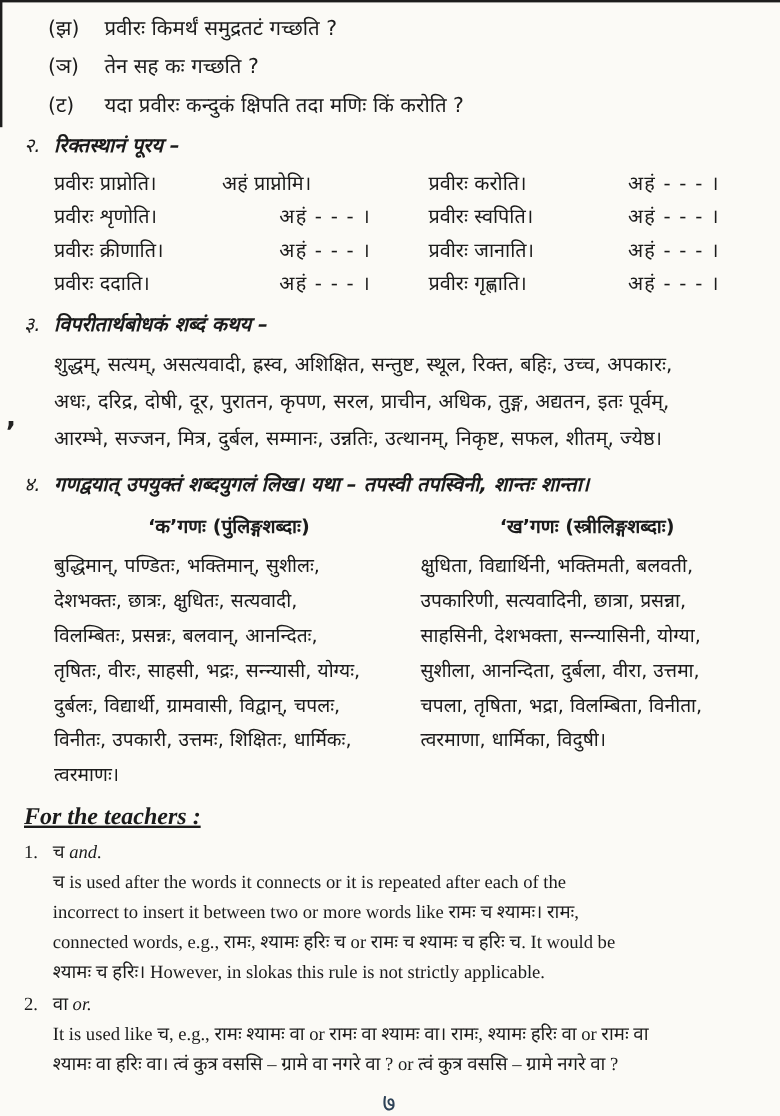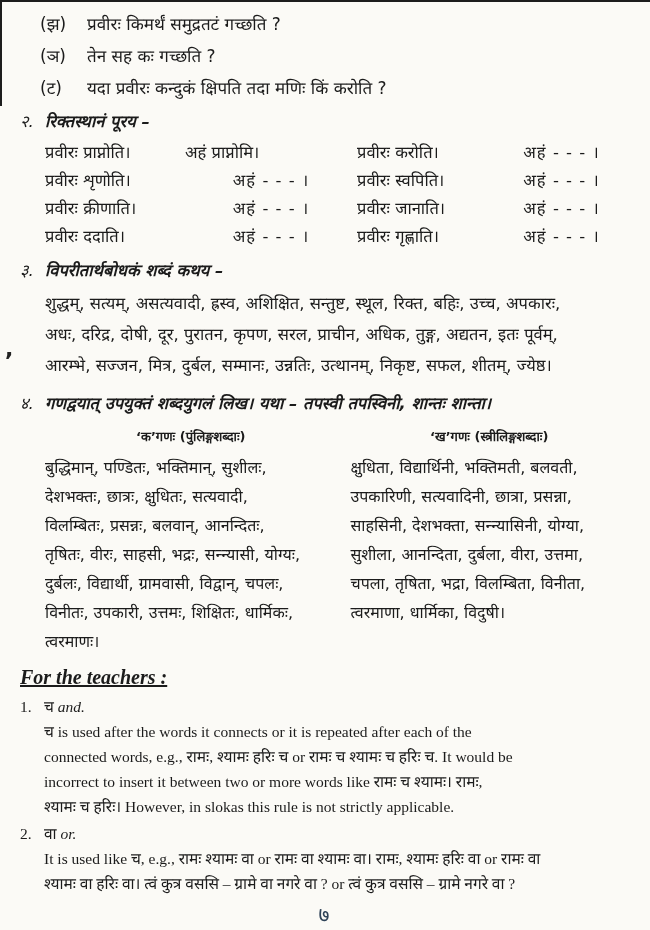--- a/index.html
+++ b/index.html
@@ -40,21 +40,21 @@
   .blank-cell{letter-spacing:1px;text-align:center;}
 
   
   .word-lines{margin:6px 0 0 25px;font-size:16.5px;}
   .word-line{line-height:31px;}
 
   
   .groups{display:flex;margin:12px 0 0 25px;}
   .group{width:50%;}
   .group-right{padding-left:14px;box-sizing:border-box;}
-  .group-header{font-size:13px;font-weight:bold;text-align:center;margin-bottom:8px;}
+  .group-header{font-size:16px;font-weight:bold;text-align:center;margin-bottom:8px;}
   .group-lines{font-size:16px;}
   .group-line{line-height:29px;}
 
   
   .teachers{margin-top:10px;font-family:"Liberation Serif","DejaVu Serif","DejaVu Sans",serif;}
   .teachers-heading{
     font-size:20px;font-weight:bold;font-style:italic;
     text-decoration:underline;
     margin-bottom:6px;
   }
@@ -169,22 +169,22 @@
   </div>
 
   <div class="teachers">
     <div class="teachers-heading">For the teachers :</div>
 
     <div class="t-item">
       <span class="t-num">1.</span>
       <div class="t-body">
         <div class="t-lead"><span>च</span><span class="gloss"> and.</span></div>
         <div class="t-line">च is used after the words it connects or it is repeated after each of the</div>
+        <div class="t-line">incorrect to insert it between two or more words like रामः च श्यामः। रामः,</div>
         <div class="t-line">connected words, e.g., रामः, श्यामः हरिः च or रामः च श्यामः च हरिः च. It would be</div>
-        <div class="t-line">incorrect to insert it between two or more words like रामः च श्यामः। रामः,</div>
         <div class="t-line">श्यामः च हरिः।  However, in slokas this rule is not strictly applicable.</div>
       </div>
     </div>
 
     <div class="t-item">
       <span class="t-num">2.</span>
       <div class="t-body">
         <div class="t-lead"><span>वा</span><span class="gloss"> or.</span></div>
         <div class="t-line">It is used like च, e.g., रामः श्यामः वा or रामः वा श्यामः वा। रामः, श्यामः हरिः वा or रामः वा</div>
         <div class="t-line">श्यामः वा हरिः वा।  त्वं कुत्र वससि – ग्रामे वा नगरे वा ? or त्वं कुत्र वससि – ग्रामे नगरे वा ?</div>

